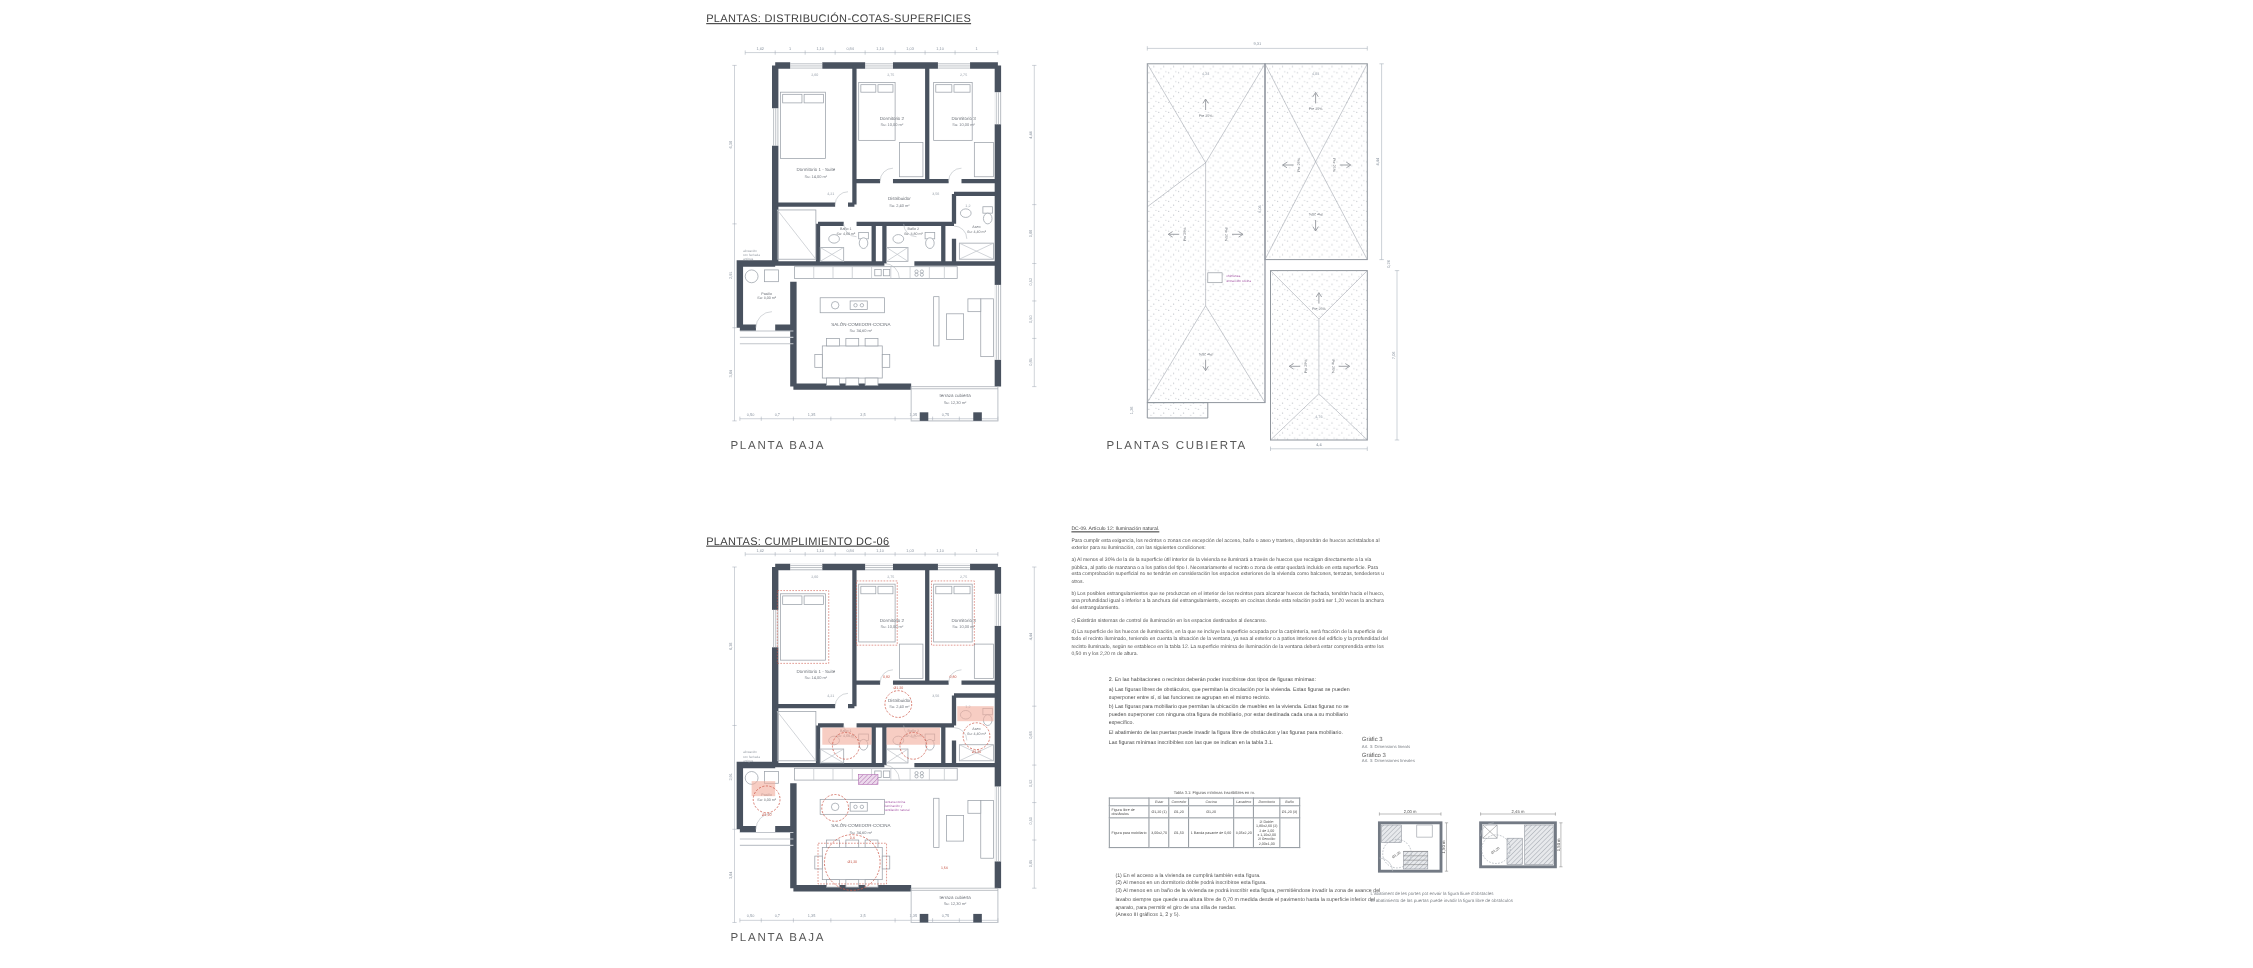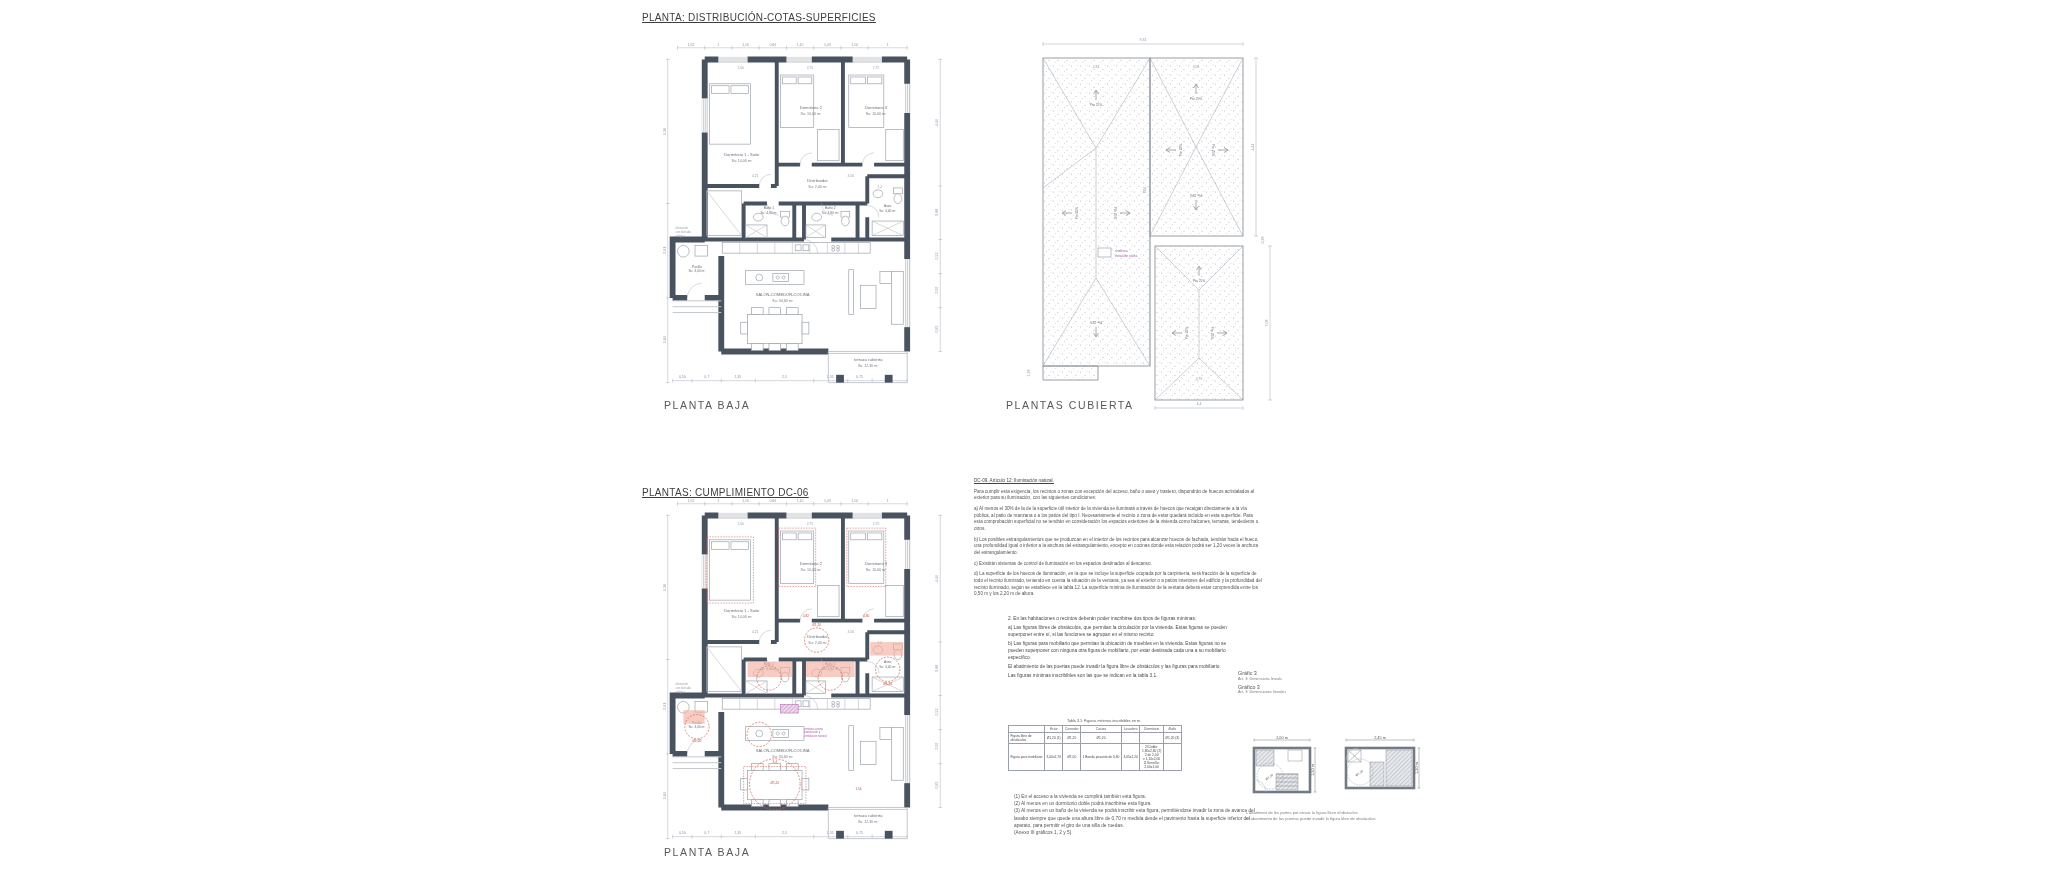--- a/index.html
+++ b/index.html
@@ -64,21 +64,21 @@
   table.fig th, table.fig td { border:.5px solid #9aa0a6; padding:1px 1.5px; text-align:center; vertical-align:middle; }
   table.fig th { font-weight:normal; font-style:italic; color:#555; }
   table.fig td.lbl { text-align:left; width:36px; }
   .pre { white-space:pre-line; }
   .fnotes { width:242px; font-size:4.8px; line-height:1.5; color:#555; }
   .dg-cap { width:190px; font-size:4.1px; line-height:1.55; color:#7a7f85; }
 </style>
 </head>
 <body>
 
-<div class="abs sec-title" style="left:642px; top:12px;">PLANTA: DISTRIBUCIÓN-COTAS-SUPERFICIES</div>
+<div class="abs sec-title" style="left:642px; top:12px;">PLANTAS: DISTRIBUCIÓN-COTAS-SUPERFICIES</div>
 
 <div class="abs plan-slot no-ov" style="left:658px; top:40px;">
 <svg width="292" viewBox="0 0 300 358">
 
   <g class="dims">
     <line class="dim" x1="20" y1="8" x2="256" y2="8"></line>
     <path class="dim" d="M20,6 V10 M48,6 V10 M76,6 V10 M104,6 V10 M132,6 V10 M160,6 V10 M188,6 V10 M216,6 V10 M256,6 V10"></path>
     <text class="dimt" x="34" y="6">1,62</text>
     <text class="dimt" x="62" y="6">1</text>
     <text class="dimt" x="90" y="6">1,10</text>

